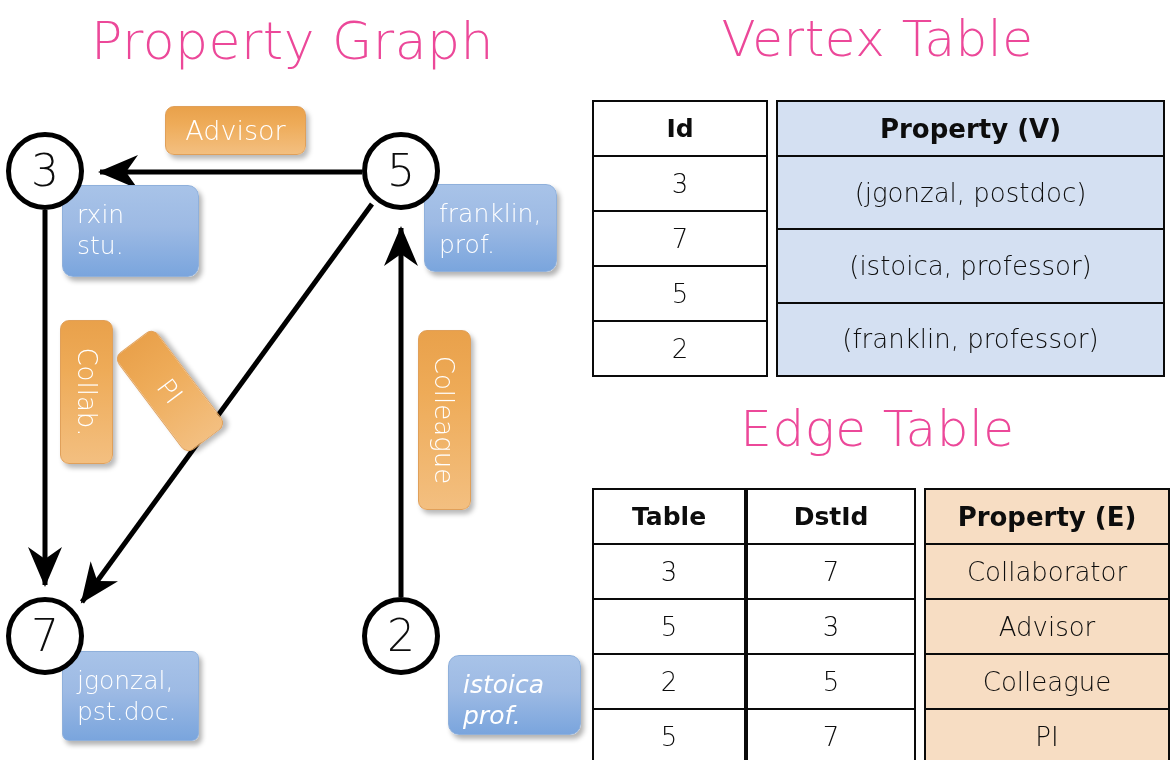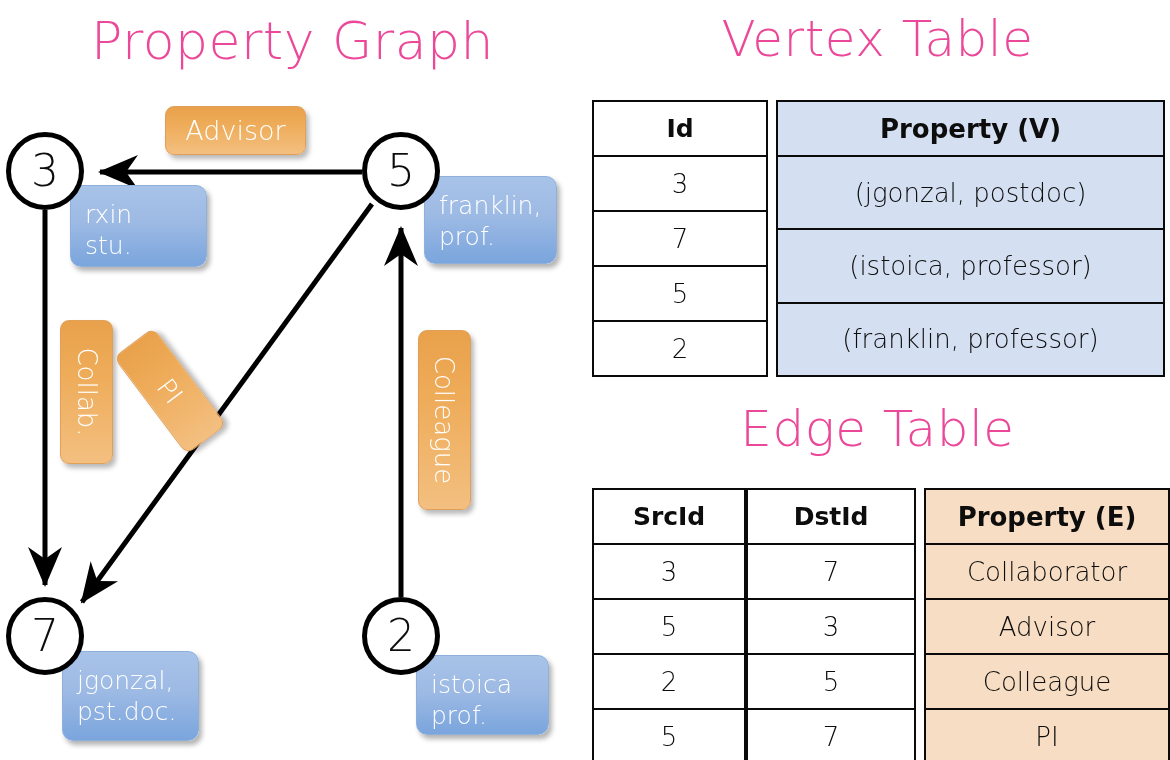--- a/index.html
+++ b/index.html
@@ -90,24 +90,24 @@
     box-shadow: 3px 4px 5px rgba(0,0,0,0.30);
     color: #ffffff;
     font-family: "DejaVu Sans", sans-serif;
     font-weight: 300;
     font-size: 25px;
     line-height: 31px;
     box-sizing: border-box;
     padding: 13px 0 0 14px;
     white-space: pre-line;
   }
-  #prop-box-rxin     { left: 70px;  top: 185px; width: 137px; height: 82px; }
-  #prop-box-franklin { left: 424px; top: 176px; width: 133px; height: 88px; }
-  #prop-box-jgonzal  { left: 62px;  top: 651px; width: 137px; height: 90px; }
-  #prop-box-istoica  { left: 416px; top: 655px; width: 133px; height: 80px; }
+  #prop-box-rxin     { left: 62px;  top: 185px; width: 137px; height: 92px; }
+  #prop-box-franklin { left: 424px; top: 184px; width: 133px; height: 88px; }
+  #prop-box-jgonzal  { left: 62px;  top: 651px; width: 137px; height: 90px; border-radius: 7px; }
+  #prop-box-istoica  { left: 448px; top: 655px; width: 133px; height: 80px; font-style: italic; }
 
   
   .edge-tag {
     position: absolute;
     border-radius: 9px;
     background: linear-gradient(to bottom, #e9a14b 0%, #eeab58 35%, #f3bf80 100%);
     border: 1px solid #e0a05a;
     box-shadow: 3px 4px 5px rgba(0,0,0,0.28);
     color: #ffffff;
     font-family: "DejaVu Sans", sans-serif;
@@ -286,21 +286,21 @@
     </tbody>
   </table>
 </div>
 
 <div class="title" id="title-edge-table">Edge Table</div>
 
 <div class="table-block" id="edge-table-block">
   <table class="tbl" id="edge-src-table">
     <thead>
       <tr>
-        <th>SrcId</th>
+        <th>Table</th>
       </tr>
     </thead>
     <tbody>
       <tr>
           <td>3</td>
         </tr>
       <tr>
           <td>5</td>
         </tr>
       <tr>

